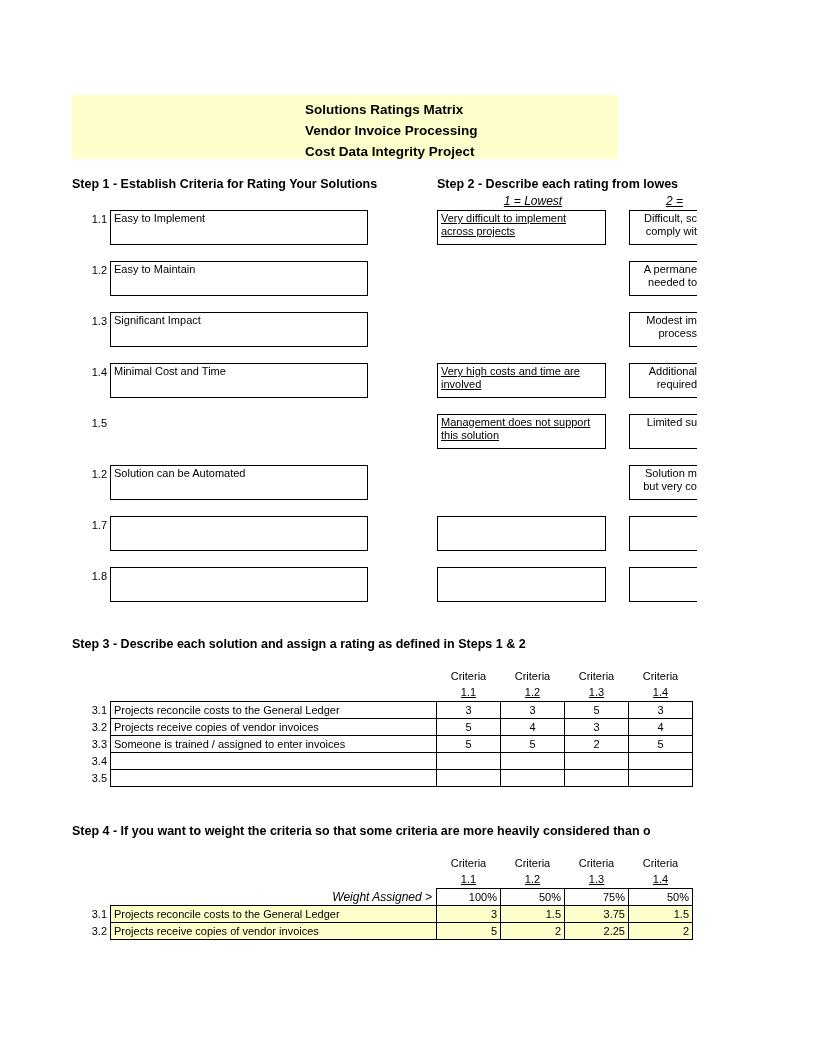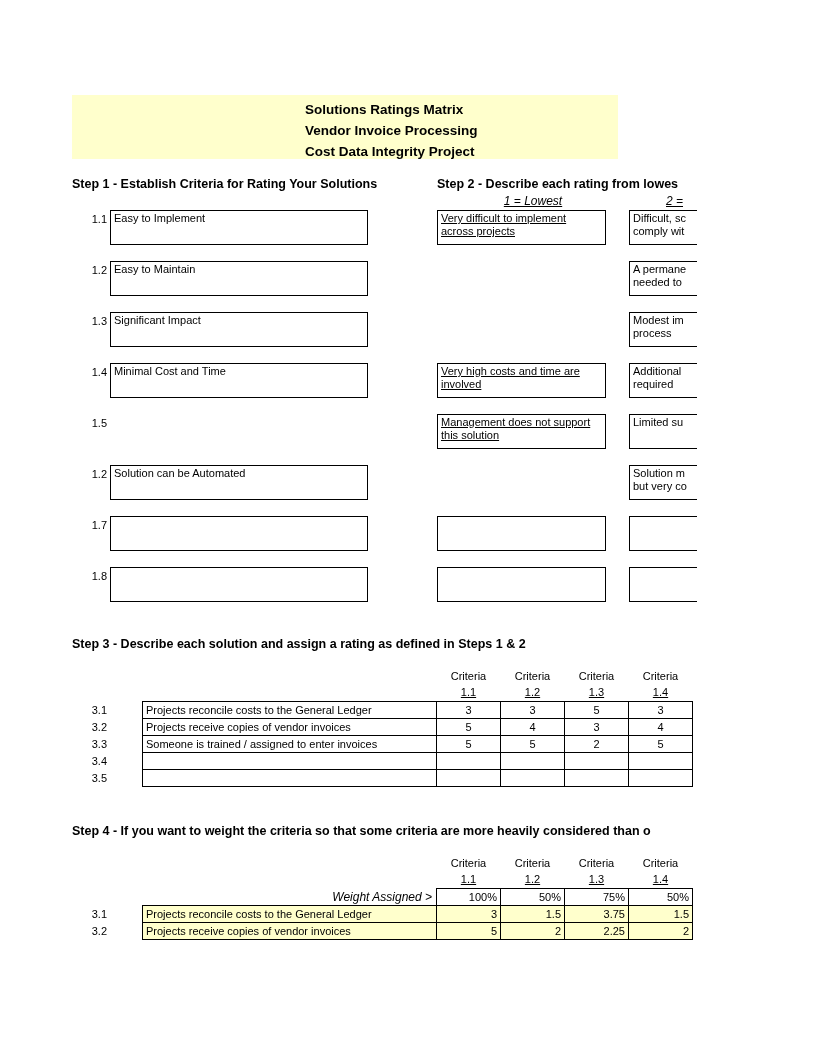--- a/index.html
+++ b/index.html
@@ -17,27 +17,27 @@
 
   .subhead { position:absolute; font-size:12px; font-style:italic; text-decoration:underline; white-space:nowrap; }
 
   .numlab { position:absolute; left:60px; width:47px; text-align:right; font-size:11px; white-space:nowrap; }
 
   .box { position:absolute; height:35px; border:1px solid #000; background:#fff; box-sizing:border-box; overflow:hidden; }
   .s1box  { left:110px; width:258px; }
   .s2box1 { left:437px; width:169px;text-decoration:underline; }
   .s2box2 { left:629px; width:68px;  border-right:none; }
   .boxtext { padding:1px 0 0 3px; font-size:11px; line-height:13px; white-space:pre-line; }
-  .s2box2 .boxtext { white-space:pre; }
+  .s2box2 .boxtext { white-space:pre;text-align:right; }
 
   .critlabel, .critnum { position:absolute; width:65px; text-align:center; font-size:11px; white-space:nowrap; }
   .critnum { text-decoration:underline; }
 
   .cell { position:absolute; height:18px; border:1px solid #000; background:#fff; box-sizing:border-box; overflow:hidden; font-size:11px; }
-  .desccell { left:110px; width:327px; padding:2px 0 0 3px; white-space:nowrap;margin-left:32px; }
+  .desccell { left:110px; width:327px; padding:2px 0 0 3px; white-space:nowrap; }
   .valcell  { width:65px; text-align:center; padding-top:2px; }
   .valcell.right { text-align:right; padding-right:3px; box-sizing:border-box; }
   .yellow { background:#FFFFCC; }
 
   .weightlab { position:absolute; left:110px; width:322px; text-align:right; font-size:12px; font-style:italic; white-space:nowrap; }
 </style>
 </head>
 <body>
 
 <div class="canvas">

